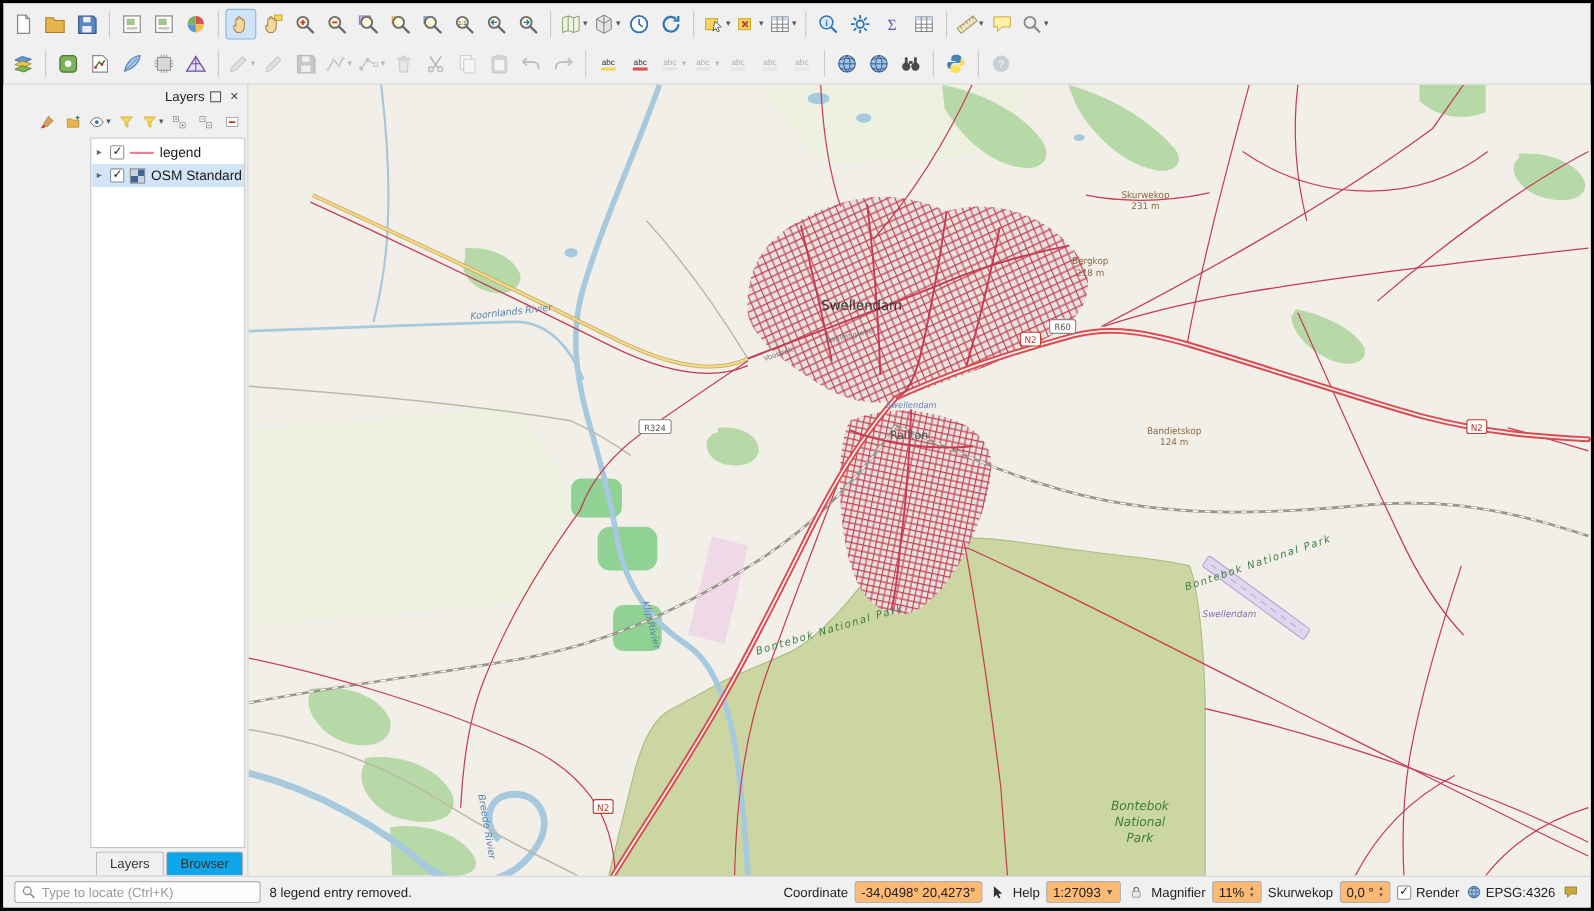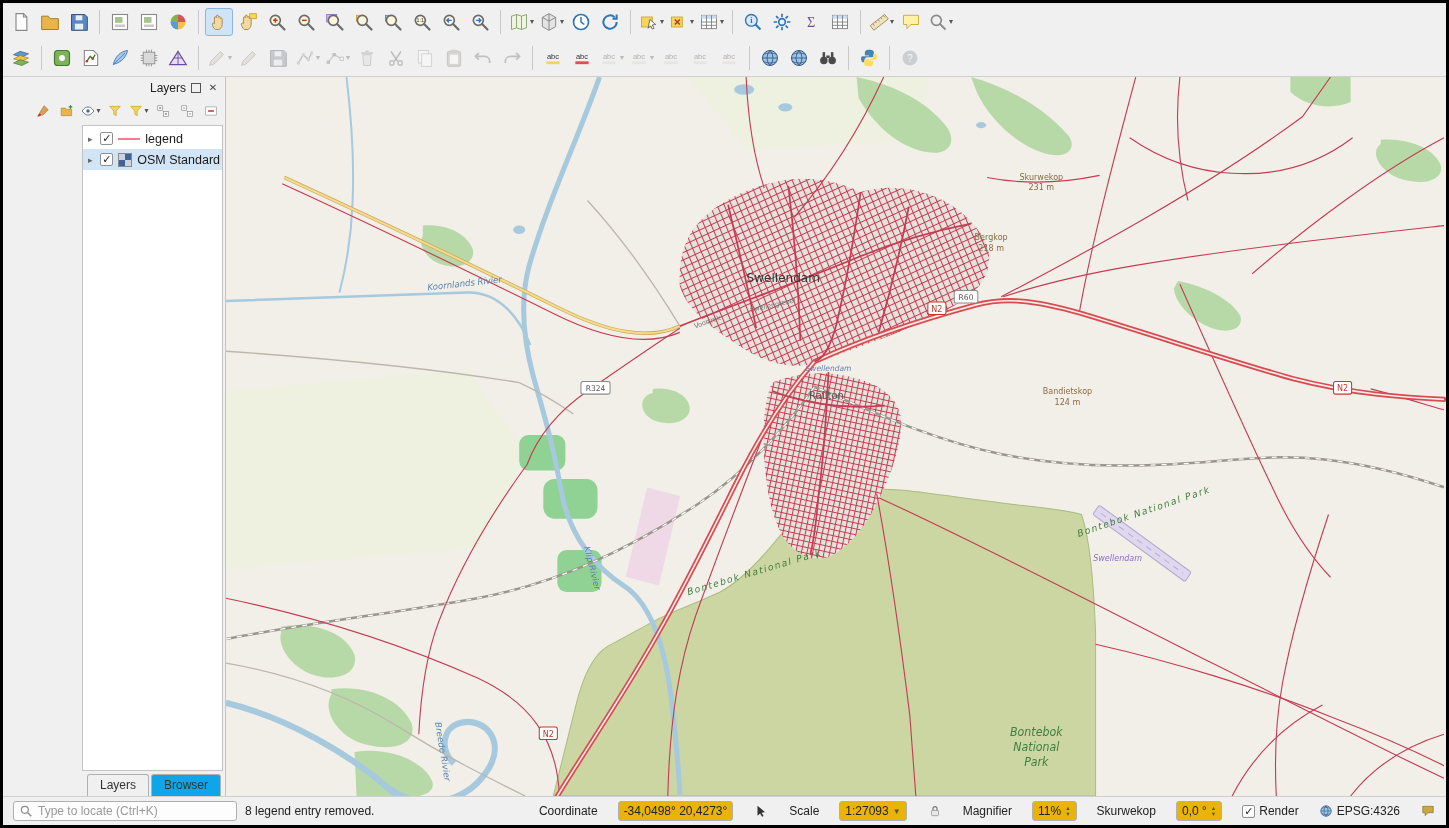--- a/index.html
+++ b/index.html
@@ -86,23 +86,23 @@
   .shield-r rect{fill:#fff;stroke:#8a8a8a;}
   .shield-r text{fill:#555;font-size:7.5px;text-anchor:middle;font-family:"DejaVu Sans",sans-serif;}
 
   
   .statusbar{flex:0 0 auto;display:flex;align-items:center;height:28px;padding:0 10px;gap:8px;
     font-size:12px;color:#222;background:#f0f0f0;border-top:1px solid #cfcfcf;}
   .locate{display:flex;align-items:center;gap:5px;width:224px;height:20px;border:1px solid #b0b0b0;
     border-radius:3px;background:#fdfdfd;padding:0 5px;box-sizing:border-box;flex:0 0 auto;}
   .locate .placeholder{color:#9a9a9a;font-size:12px;white-space:nowrap;}
   .sb-msg{white-space:nowrap;}
-  .sb-right{margin-left:auto;display:flex;align-items:center;gap:20px;}
+  .sb-right{margin-left:auto;display:flex;align-items:center;gap:6px;}
   .sb-label{white-space:nowrap;}
-  .sb-field{height:20px;border:1px solid #b0b0b0;border-radius:3px;background:#eab308;padding:0 5px;
+  .sb-field{height:20px;border:1px solid #b0b0b0;border-radius:3px;background:#fdba74;padding:0 5px;
     display:flex;align-items:center;gap:4px;box-sizing:border-box;white-space:nowrap;}
   .combo-arrow{font-size:8px;color:#555;}
   .spin{display:flex;flex-direction:column;font-size:5.5px;line-height:6px;color:#555;}
   .sb-iconbtn{border:none;background:transparent;padding:1px;display:flex;align-items:center;}
   .render{display:flex;align-items:center;gap:4px;white-space:nowrap;}
   .crs{display:flex;align-items:center;gap:4px;white-space:nowrap;}
 </style>
 </head>
 <body>
 
@@ -932,21 +932,21 @@
     <div class="sb-right">
       <span class="sb-label">Coordinate</span>
       <div class="sb-field">
         <span>-34,0498° 20,4273°</span>
       </div>
       <button class="sb-iconbtn">
         <svg class="ic s" viewBox="0 0 24 24">
               <use href="#sym-pointer"></use>
             </svg>
       </button>
-      <span class="sb-label">Scale</span>
+      <span class="sb-label">Help</span>
       <div class="sb-field">
         <span>1:27093</span>
         <span class="combo-arrow">▼</span>
       </div>
       <button class="sb-iconbtn">
         <svg class="ic s" viewBox="0 0 24 24">
               <use href="#sym-lock"></use>
             </svg>
       </button>
       <span class="sb-label">Magnifier</span>

